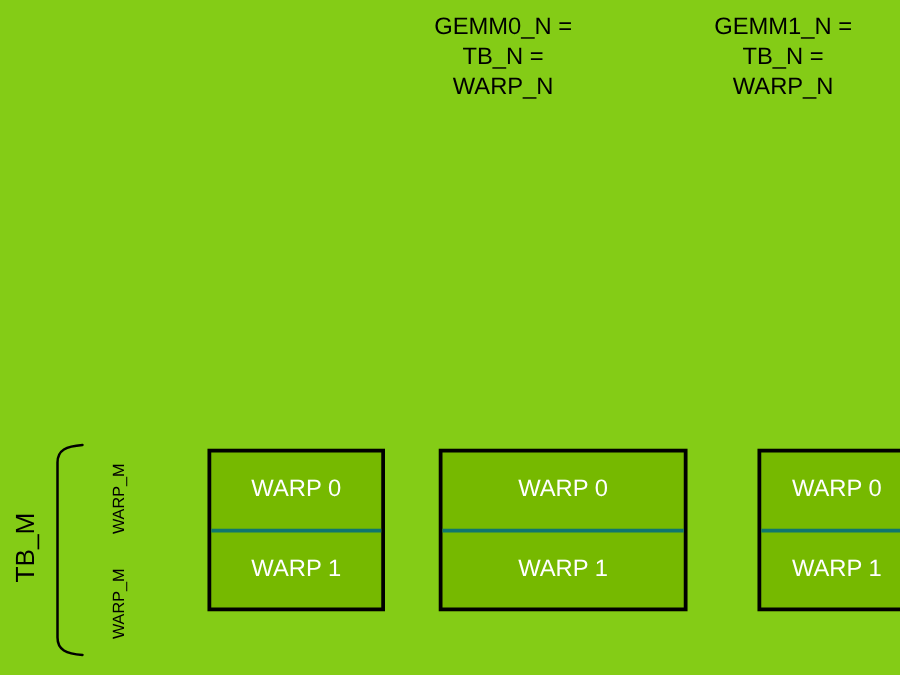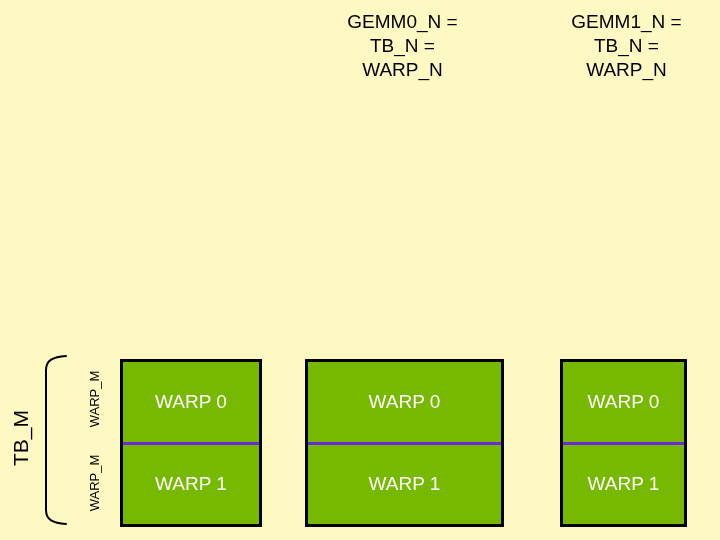--- a/index.html
+++ b/index.html
@@ -5,21 +5,21 @@
   html, body {
     margin: 0;
     padding: 0;
     background: #ffffff;
     font-family: "Liberation Sans", "DejaVu Sans", sans-serif;
   }
   .canvas {
     position: relative;
     width: 720px;
     height: 540px;
-    background: #fef9c3;
+    background: #84cc16;
     overflow: hidden;
   }
   
   .hlabel {
     position: absolute;
     top: 10px;
     text-align: center;
     font-size: 19px;
     line-height: 24px;
     color: #000000;
@@ -34,37 +34,38 @@
     display: flex;
     align-items: center;
     justify-content: center;
     color: #ffffff;
     font-size: 22px;
   }
   
   .gcol {
     position: absolute;
     top: 359px;
-    height: 168px;
+    height: 130px;
     box-sizing: border-box;
     border: 3px solid #000000;
     background: #76B900;
     display: flex;
     flex-direction: column;
+    margin-left: 46px;
   }
   .gcell {
     flex: 1;
     display: flex;
     align-items: center;
     justify-content: center;
     color: #ffffff;
     font-size: 19px;
   }
   .gcell + .gcell {
-    border-top: 3px solid #6d28d9;
+    border-top: 3px solid #0f766e;
   }
   
   .vlabel {
     position: absolute;
     transform: rotate(-90deg);
     text-align: center;
     color: #000000;
     white-space: nowrap;
   }
   .tbm {

